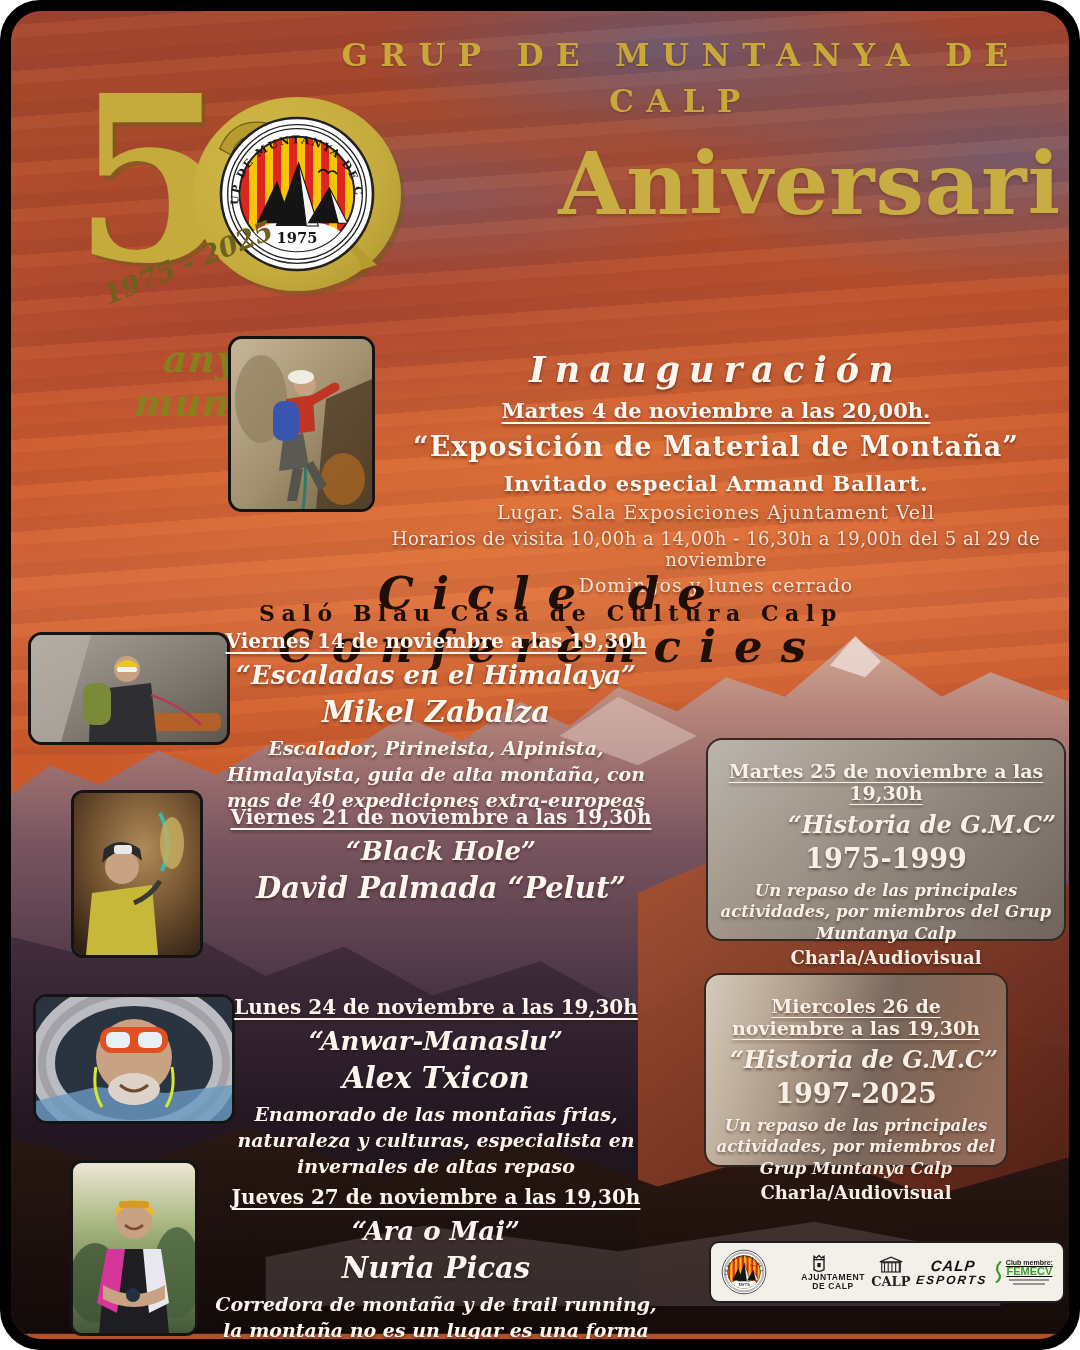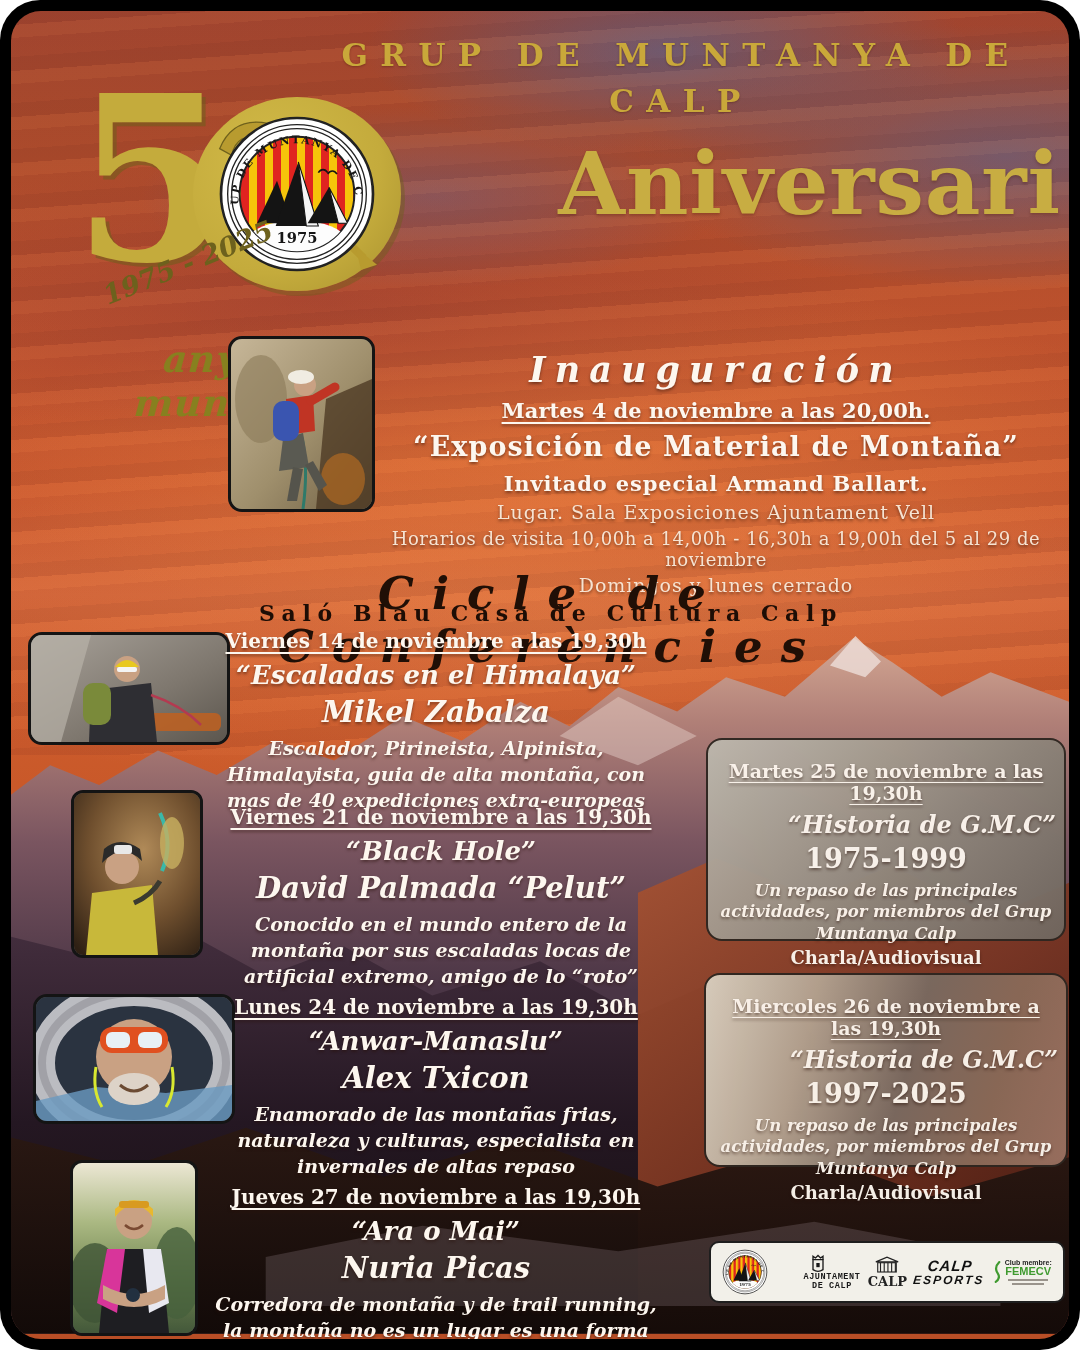--- a/index.html
+++ b/index.html
@@ -58,21 +58,21 @@
   .c-years{font-size:27px;font-weight:700;margin-bottom:6px;}
   .c-desc{font-size:16.5px;font-weight:700;font-style:italic;line-height:1.3;margin-bottom:3px;}
   .c-format{font-size:18px;font-weight:700;}
   
   .photo{border:3px solid #141414;border-radius:14px;overflow:hidden;background:#555;}
   .photo svg{display:block;}
   
   .sponsors{background:#f2f0e9;border:2px solid #1e1e1e;border-radius:10px;display:flex;align-items:center;
             justify-content:space-evenly;padding:0 4px;box-sizing:border-box;}
   .sp-item{display:flex;flex-direction:column;align-items:center;justify-content:center;line-height:1.05;}
-  .sp-ajt-t{font-family:Liberation Mono, monospace;font-size:8.5px;font-weight:700;letter-spacing:.6px;color:#1a1a1a;margin-left:28px;}
+  .sp-ajt-t{font-family:Liberation Sans, sans-serif;font-size:8.5px;font-weight:700;letter-spacing:.6px;color:#1a1a1a;margin-left:28px;}
   .sp-calp{font-size:13px;font-weight:700;color:#222;}
   .sp-esp{font-family:"Liberation Sans",sans-serif;font-weight:800;font-style:italic;color:#111;transform:skewX(-6deg);}
   .sp-esp .l1{font-size:15px;letter-spacing:1px;}
   .sp-esp .l2{font-size:12px;letter-spacing:2px;}
   .sp-fem-label{font-family:"Liberation Sans",sans-serif;font-size:7px;font-weight:700;color:#222;}
   .sp-fem-name{font-family:"Liberation Sans",sans-serif;font-size:11px;font-weight:800;color:#3f9a2f;}
   .sp-bar{width:40px;height:2px;background:#9a948c;margin-top:1.5px;}
 </style>
 </head>
 <body>
@@ -261,21 +261,20 @@
       <path d="M28,70 q20,-22 40,-2 l-2,-12 q-20,-14 -36,0 Z" fill="#2a2a2a"></path>
       <rect x="40" y="52" width="18" height="9" rx="3" fill="#e8e8e8"></rect>
       <path d="M60,110 q18,-8 26,-22" stroke="#3a3a30" stroke-width="5" fill="none"></path>
     </svg>
   </div>
 
   <div class="abs wt" style="left:200px;top:794px;width:460px;">
     <div class="ev-date">Viernes 21 de noviembre a las 19,30h</div>
     <div class="ev-title">“Black Hole”</div>
     <div class="ev-speaker">David Palmada “Pelut”</div>
-    <div class="ev-desc">Conocido en el mundo entero de la montaña por sus escaladas locas de artificial extremo, amigo de lo “roto”</div>
   </div>
 
   <div class="abs photo" style="left:22px;top:983px;width:196px;height:124px;">
     <svg viewBox="0 0 196 124" width="196" height="124">
       <rect width="196" height="124" fill="#2a3340"></rect>
       <ellipse cx="98" cy="66" rx="92" ry="70" fill="none" stroke="#c8c8cc" stroke-width="26" opacity=".92"></ellipse>
       <ellipse cx="98" cy="66" rx="92" ry="70" fill="none" stroke="#8f8f96" stroke-width="8" opacity=".6"></ellipse>
       <polygon points="0,104 60,90 130,96 196,88 196,124 0,124" fill="#6a9ac0" opacity=".8"></polygon>
       <circle cx="98" cy="60" r="38" fill="#c9a183"></circle>
       <rect x="64" y="30" width="68" height="26" rx="12" fill="#e05020"></rect>
@@ -287,21 +286,21 @@
     </svg>
   </div>
 
   <div class="abs wt" style="left:195px;top:984px;width:460px;">
     <div class="ev-date">Lunes 24 de noviembre a las 19,30h</div>
     <div class="ev-title">“Anwar-Manaslu”</div>
     <div class="ev-speaker">Alex Txicon</div>
     <div class="ev-desc">Enamorado de las montañas frias, naturaleza y culturas, especialista en invernales de altas repaso</div>
   </div>
 
-  <div class="abs card card2bg wt" style="left:693px;top:962px;width:364px;height:194px;">
+  <div class="abs card card2bg wt" style="left:693px;top:962px;width:304px;height:194px;">
     <div class="c-date">Miercoles 26 de noviembre a las 19,30h</div>
     <div class="c-title">“Historia de G.M.C”</div>
     <div class="c-years">1997-2025</div>
     <div class="c-desc">Un repaso de las principales actividades, por miembros del Grup Muntanya Calp</div>
     <div class="c-format">Charla/Audiovisual</div>
   </div>
 
   <div class="abs photo" style="left:59px;top:1149px;width:122px;height:170px;border-radius:12px;">
     <svg viewBox="0 0 122 170" width="122" height="170">
       <defs>
@@ -354,21 +353,21 @@
         <polygon points="2,6 14,1 26,6" fill="none" stroke="#222" stroke-width="1.4"></polygon>
         <rect x="4" y="7" width="20" height="10" fill="none" stroke="#222" stroke-width="1.2"></rect>
         <path d="M7,7 V17 M11,7 V17 M15,7 V17 M19,7 V17 M23,7 V17" stroke="#222" stroke-width="1.2"></path>
       </svg>
       <div class="sp-calp">CALP</div>
     </div>
     <div class="sp-item sp-esp">
       <div class="l1">CALP</div>
       <div class="l2">ESPORTS</div>
     </div>
-    <div class="sp-item" style="flex-direction:row;gap:3px;">
+    <div class="sp-item" style="flex-direction:row;gap:3px;text-decoration:underline;">
       <svg viewBox="0 0 10 26" width="9" height="24">
         <path d="M7,2 q-6,6 -2,12 q4,6 -2,10" stroke="#3f9a2f" stroke-width="2.4" fill="none" stroke-linecap="round"></path>
       </svg>
       <div class="sp-item">
         <div class="sp-fem-label">Club membre:</div>
         <div class="sp-fem-name">FEMECV</div>
         <div class="sp-bar"></div>
         <div class="sp-bar" style="width:32px;"></div>
       </div>
     </div>

